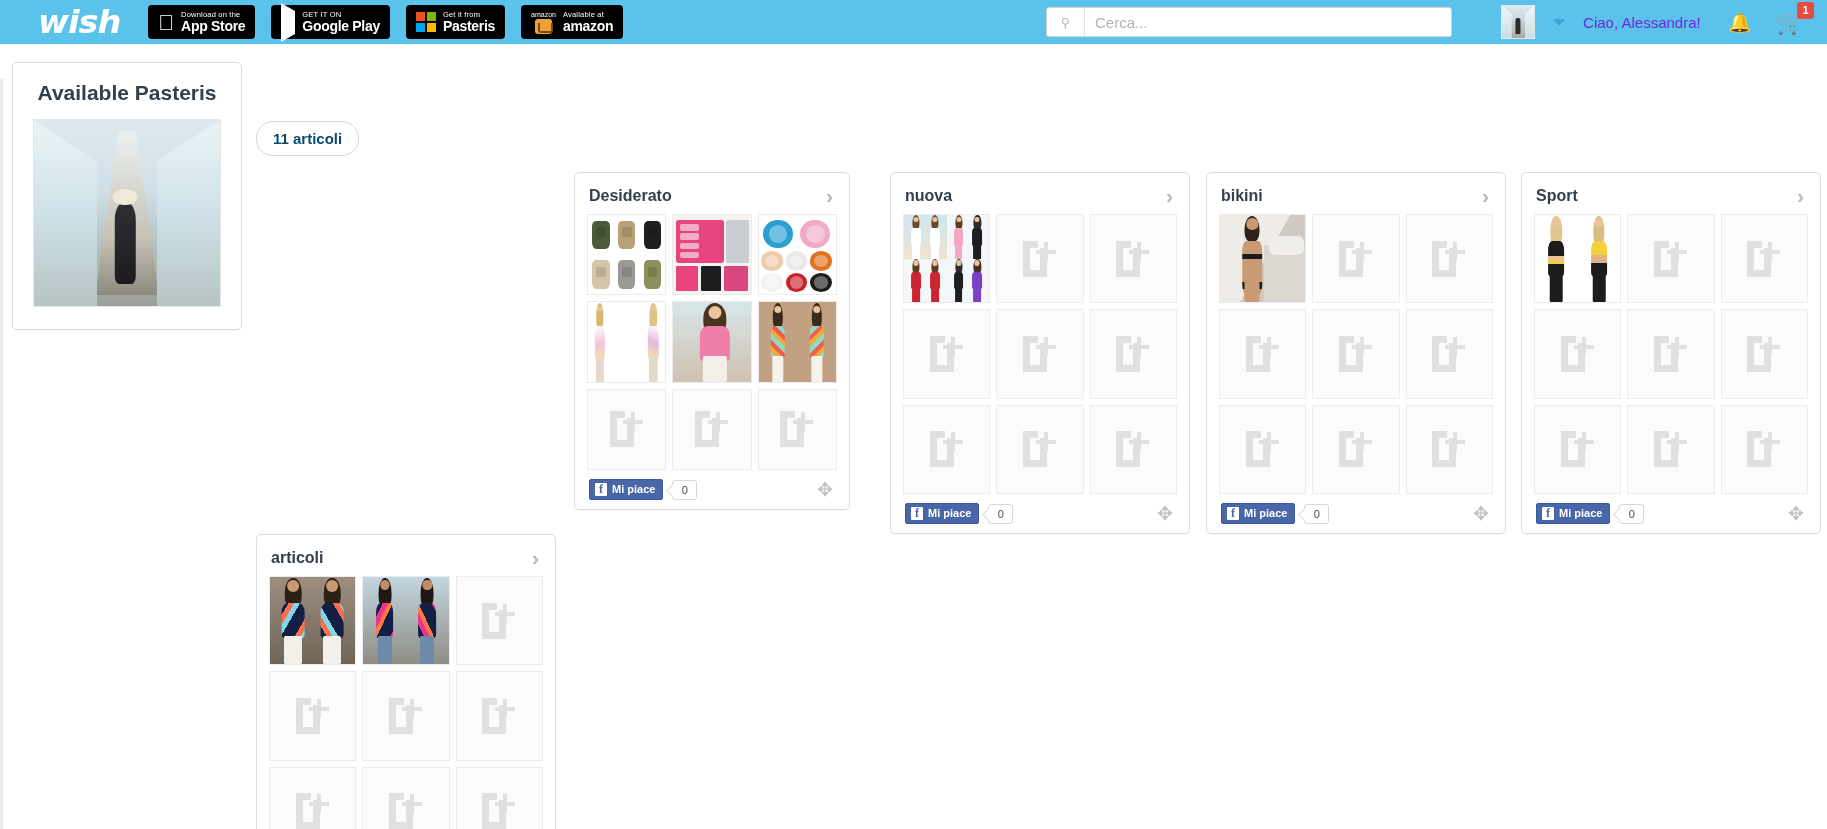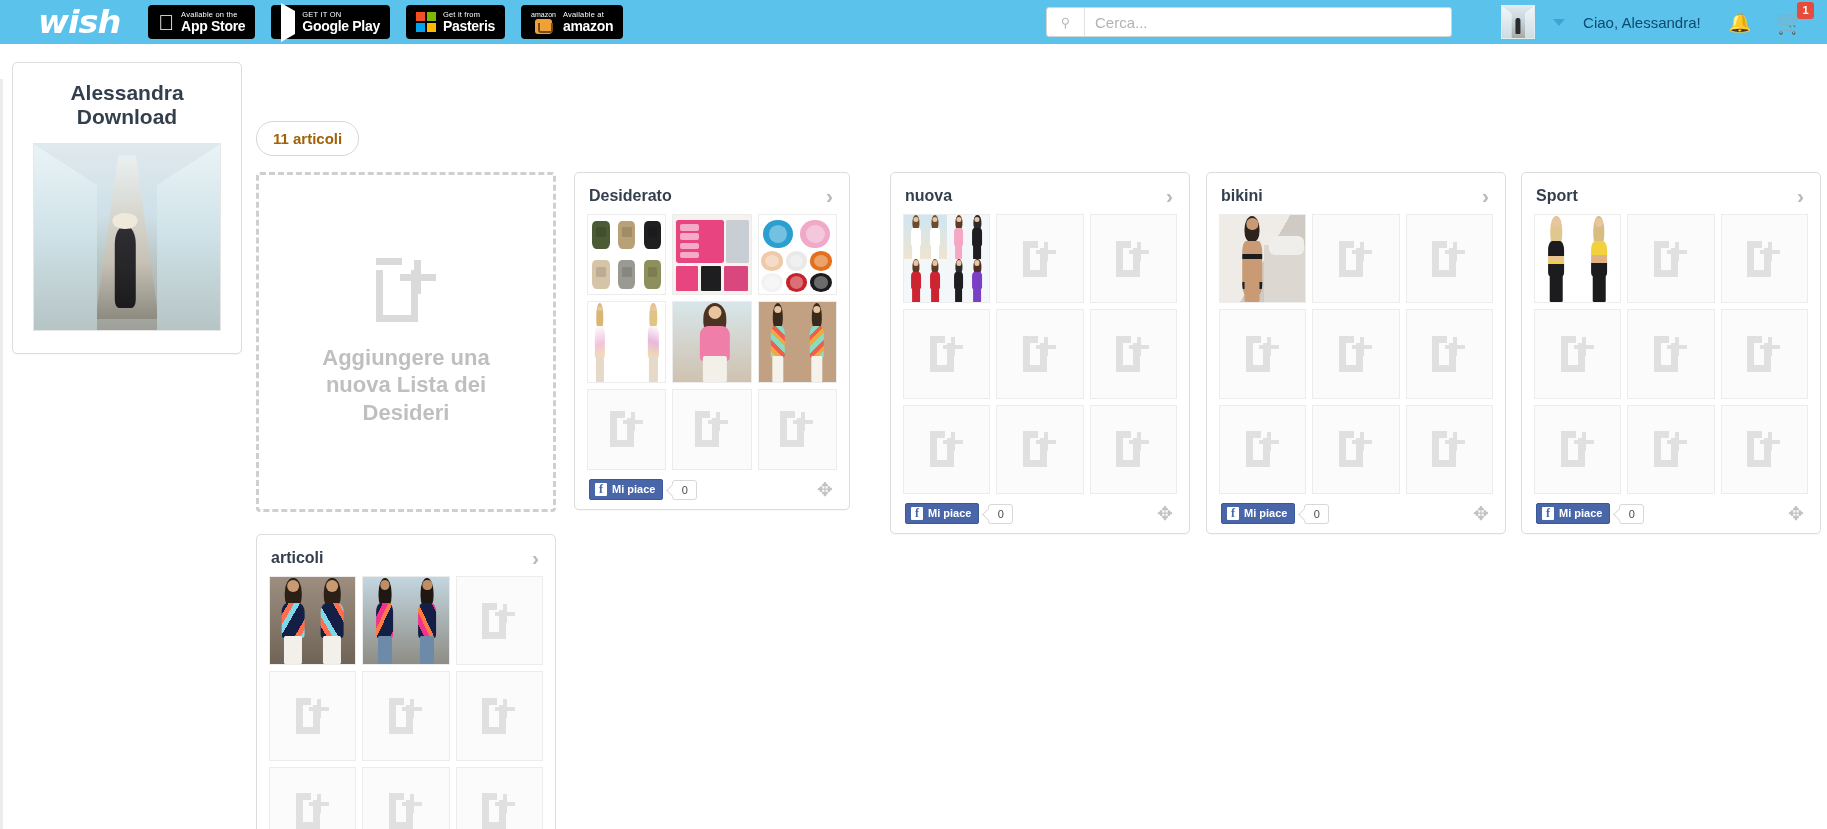--- a/index.html
+++ b/index.html
@@ -104,21 +104,21 @@
     background: #c9d6dd;
     position: relative;
   }
   .caret-down {
     width: 0; height: 0;
     border-left: 6px solid transparent;
     border-right: 6px solid transparent;
     border-top: 7px solid #39a7d6;
     margin-left: 2px;
   }
-  .greeting { color: #0c4a6e; font-size: 15px; margin-left: 2px; }
+  .greeting { color: #6d28d9; font-size: 15px; margin-left: 2px; }
   .bell { color:#ffffff; font-size:19px; line-height:1; margin-left: 12px;}
   .cartwrap { position: relative; margin-left: 8px; margin-right: 4px; }
   .cart-glyph { color:#ffffff; font-size:23px; line-height:1; }
   .cart-badge {
     position: absolute; top: -9px; right: -9px;
     min-width: 17px; height: 17px;
     background: #e64b3c; color: #fff;
     border-radius: 3px;
     font-size: 11px; font-weight: bold;
     display: flex; align-items: center; justify-content: center;
@@ -194,21 +194,21 @@
   
   .items-tab {
     position: absolute;
     left: 256px; top: 77px;
     background: #ffffff;
     border: 1px solid #d7d7d7;
     border-radius: 17px;
     padding: 8px 16px;
     font-size: 15px;
     font-weight: bold;
-    color: #a16207;
+    color: #0c4a6e;
   }
 
   
   .addlist {
     position: absolute;
     left: 256px; top: 128px;
     width: 300px; height: 340px;
     border: 3px dashed #cfcfcf;
     border-radius: 4px;
     display: flex; flex-direction: column;
@@ -339,21 +339,21 @@
 </head>
 <body>
 
 <div class="header">
   <div class="brand">wish</div>
 
   <div class="store-badges">
     <a class="badge">
       <span class="glyph"></span>
       <span class="txt">
-        <span class="small">Available on the</span>
+        <span class="small">Download on the</span>
         <span class="big">App Store</span>
       </span>
     </a>
     <a class="badge">
       <span class="glyph"><span class="playtri"></span></span>
       <span class="txt">
         <span class="small">GET IT ON</span>
         <span class="big">Google Play</span>
       </span>
     </a>
@@ -405,41 +405,32 @@
       <span class="cart-glyph">🛒</span>
       <span class="cart-badge">1</span>
     </span>
   </div>
 </div>
 
 <div class="page">
   <div class="leftrule"></div>
 
   <div class="profile-card">
-    <div class="profile-name">Alessandra Download</div>
+    <div class="profile-name">Available Pasteris</div>
     <div class="profile-photo">
       <div class="ph-corridor">
         <span class="glassL"></span>
           <span class="glassR"></span>
           <span class="figure"></span>
       </div>
     </div>
   </div>
 
   <div class="items-tab">11 articoli</div>
 
-  <div class="addlist">
-    <span class="addglyph" style="width:60px;height:64px;color:#dadada;">
-      <span class="topleft" style="width:26px;"></span>
-      <span class="sq" style="width:42px;height:52px;"></span>
-      <span class="vstem" style="left:38px;top:2px;width:7px;height:34px;"></span>
-      <span class="hstem" style="left:24px;top:16px;width:36px;height:7px;"></span>
-    </span>
-    <span class="label">Aggiungere una nuova Lista dei Desideri</span>
-  </div>
 
   <div class="card" style="left:574px; top:128px; width:276px;">
     <div class="card-head">
       <span class="card-title">Desiderato</span>
       <span class="chev">›</span>
     </div>
     <div class="thumbs">
       <div class="thumb">
           <div class="inner">
         <div class="art g2x3" style="background:#fff">

